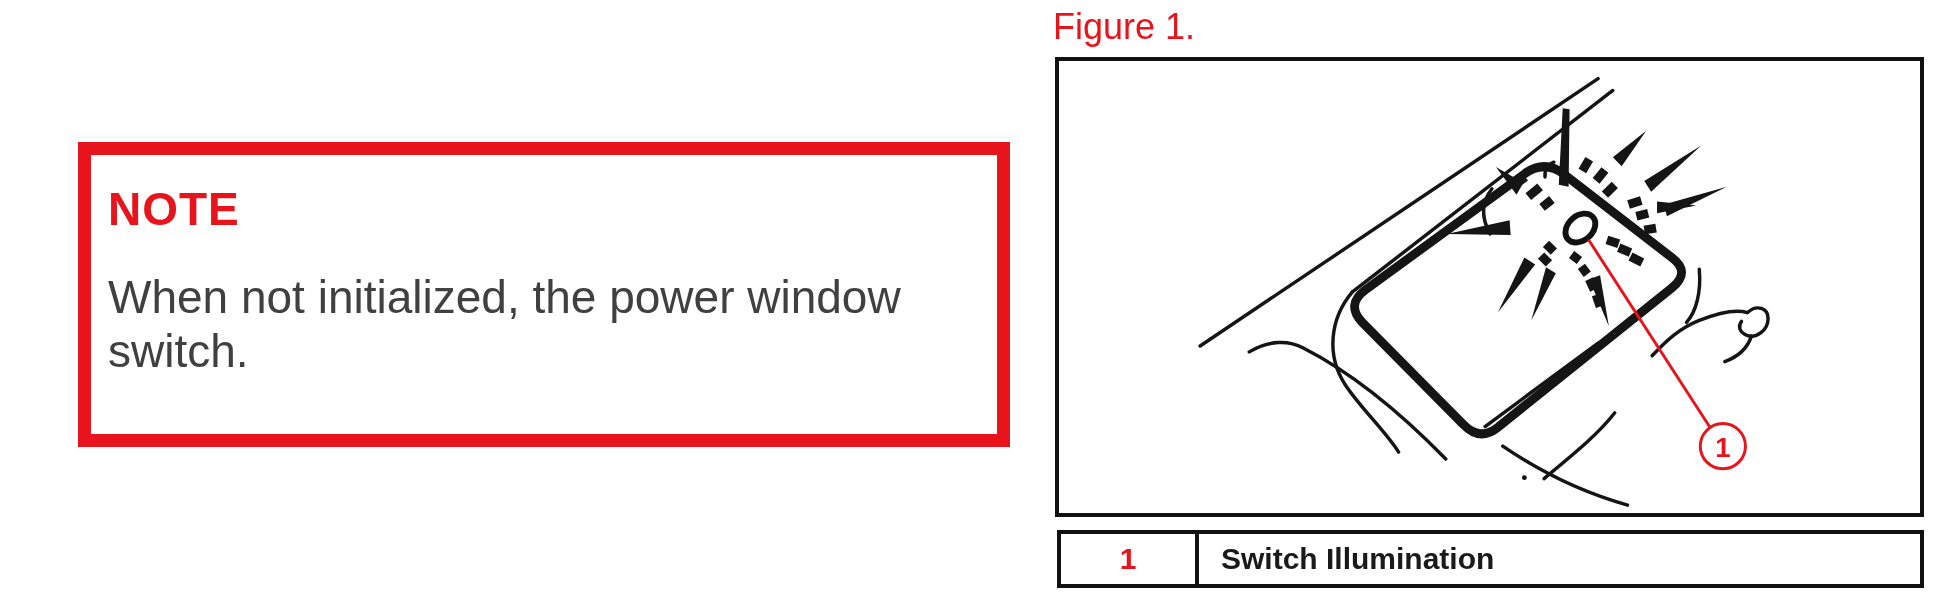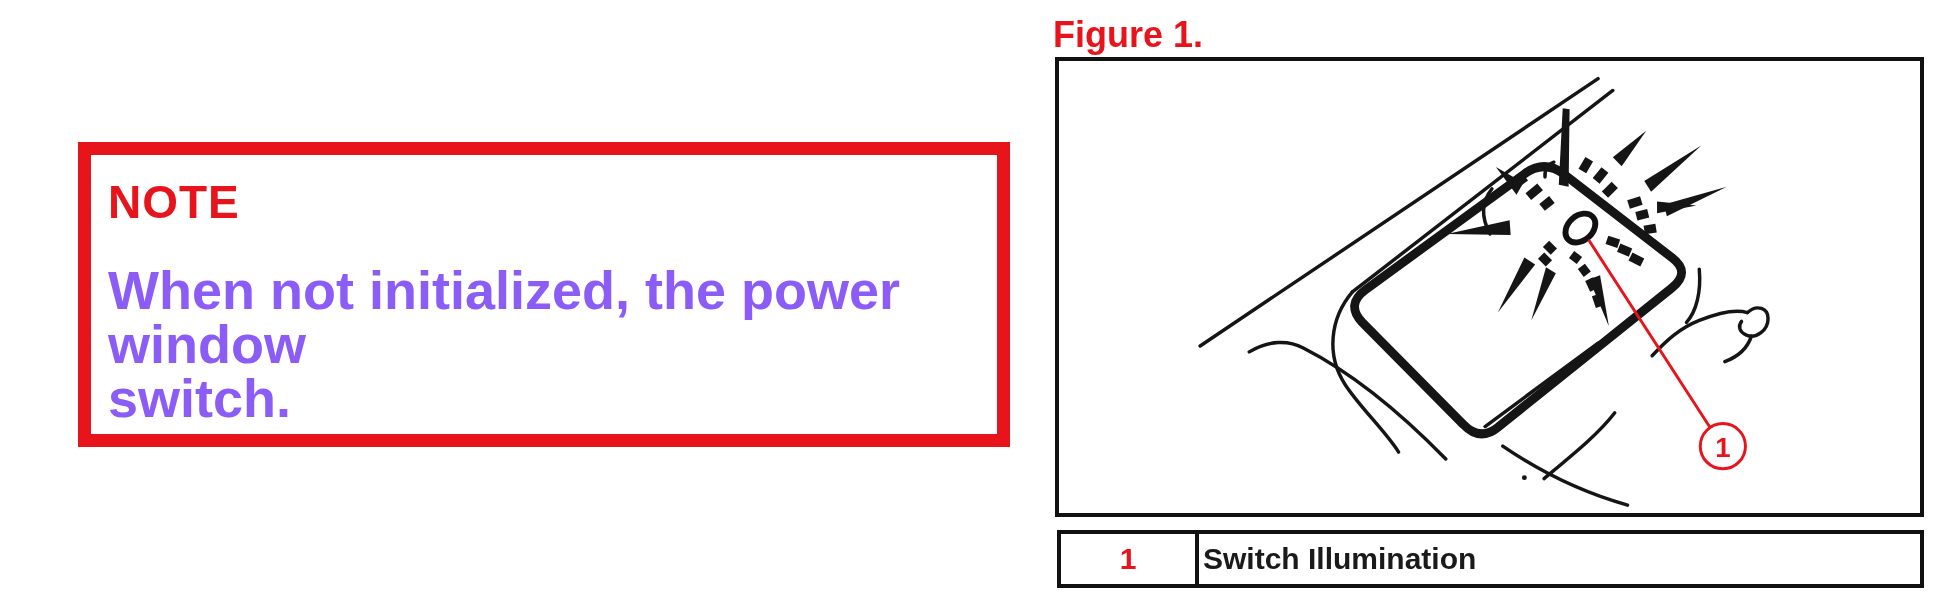--- a/index.html
+++ b/index.html
@@ -7,49 +7,49 @@
     position:relative;width:1945px;height:601px;background:#ffffff;overflow:hidden;
     font-family:"Liberation Sans", sans-serif;
   }
   
   .note-box{
     position:absolute;left:78px;top:142px;width:932px;height:305px;
     box-sizing:border-box;border:13px solid #e8141b;background:#ffffff;
     padding:0 10px 0 17px;
   }
   .note-heading{
-    margin-top:24px;font-size:46px;line-height:46px;font-weight:bold;
+    margin-top:31px;font-size:46px;line-height:46px;font-weight:bold;
     color:#e8141b;letter-spacing:1px;
   }
   .note-body{
-    margin-top:38px;font-size:54px;line-height:54px;font-weight:bold;color:#8b5cf6;
+    margin-top:38px;font-size:46px;line-height:54px;font-weight:normal;color:#404040;
   }
   
   .figure-label{
-    position:absolute;left:1053px;top:16px;font-size:36px;line-height:38px;
-    font-weight:bold;color:#e8141b;
+    position:absolute;left:1053px;top:8px;font-size:36px;line-height:38px;
+    font-weight:normal;color:#e8141b;
   }
   .figure-frame{
     position:absolute;left:1055px;top:57px;width:869px;height:460px;
     box-sizing:border-box;border:4px solid #111111;background:#ffffff;
   }
   .figure-frame svg{position:absolute;left:0;top:0;width:100%;height:100%;}
   
   .legend-table{
     position:absolute;left:1057px;top:530px;width:867px;height:58px;
     box-sizing:border-box;border:4px solid #111111;background:#ffffff;
     display:flex;align-items:stretch;
   }
   .legend-number-cell{
     width:138px;box-sizing:border-box;border-right:4px solid #111111;
     display:flex;align-items:center;justify-content:center;
     font-size:30px;font-weight:bold;color:#e8141b;
   }
   .legend-desc-cell{
-    flex:1;display:flex;align-items:center;padding-left:4px;
+    flex:1;display:flex;align-items:center;padding-left:22px;
     font-size:30px;font-weight:bold;color:#1a1a1a;
   }
 </style>
 </head>
 <body>
 
 <div class="page">
 
   <div class="note-box">
     <div class="note-heading">NOTE</div>

